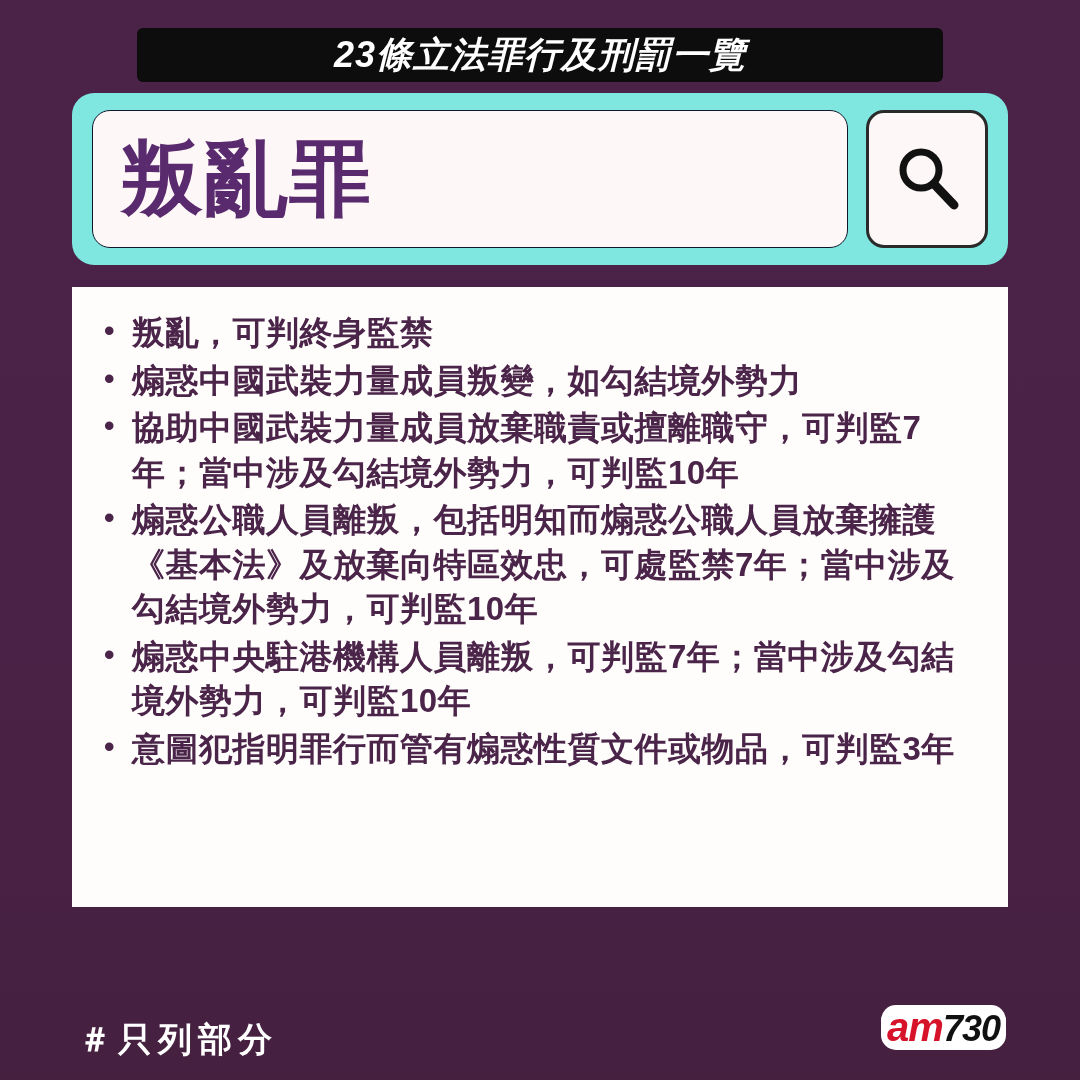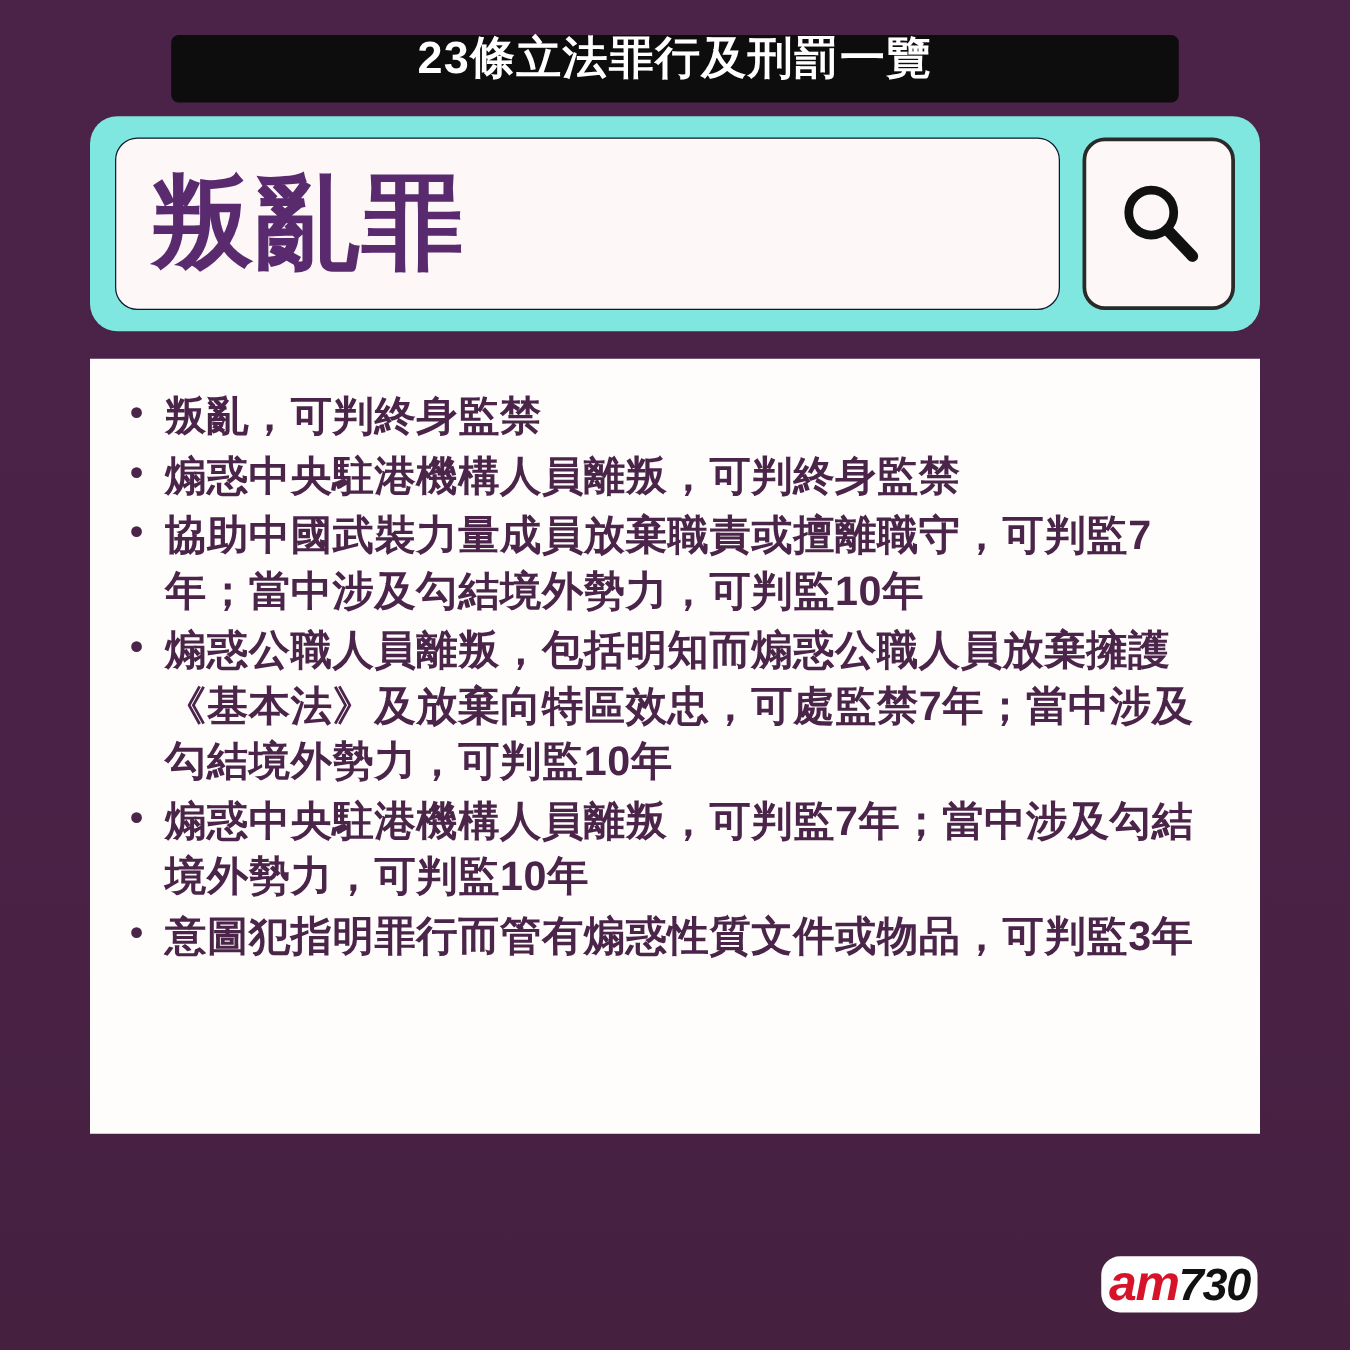--- a/index.html
+++ b/index.html
@@ -24,21 +24,23 @@
   
   .header-banner {
     position: absolute;
     top: 28px;
     left: 137px;
     width: 806px;
     height: 54px;
     background: #0d0d0d;
     border-radius: 6px;
     display: flex;
+    align-items: center;
     justify-content: center;
+    font-style: italic;
   }
   .header-title {
     color: #ffffff;
     font-size: 36px;
     font-weight: bold;
     letter-spacing: 1px;
     line-height: 1;
     white-space: nowrap;
   }
 
@@ -183,27 +185,28 @@
           <circle cx="31" cy="28" r="18" fill="none" stroke="#111111" stroke-width="7"></circle>
           <line x1="44" y1="42" x2="64" y2="63" stroke="#111111" stroke-width="9" stroke-linecap="round"></line>
         </svg>
       </span>
     </div>
   </div>
 
   <div class="content-card">
     <ul class="offence-list">
       <li>叛亂，可判終身監禁</li>
-      <li>煽惑中央駐港機構人員離叛，可判終身監禁</li>
+      <li>煽惑中國武裝力量成員叛變，如勾結境外勢力</li>
       <li>協助中國武裝力量成員放棄職責或擅離職守，可判監7年；當中涉及勾結境外勢力，可判監10年</li>
       <li>煽惑公職人員離叛，包括明知而煽惑公職人員放棄擁護《基本法》及放棄向特區效忠，可處監禁7年；當中涉及勾結境外勢力，可判監10年</li>
       <li>煽惑中央駐港機構人員離叛，可判監7年；當中涉及勾結境外勢力，可判監10年</li>
       <li>意圖犯指明罪行而管有煽惑性質文件或物品，可判監3年</li>
     </ul>
   </div>
 
+  <div class="footer-note">＃只列部分</div>
 
   <div class="logo">
     <span class="logo-am">am</span>
     <span class="logo-num">730</span>
   </div>
 
 </div>
 
 </body></html>

